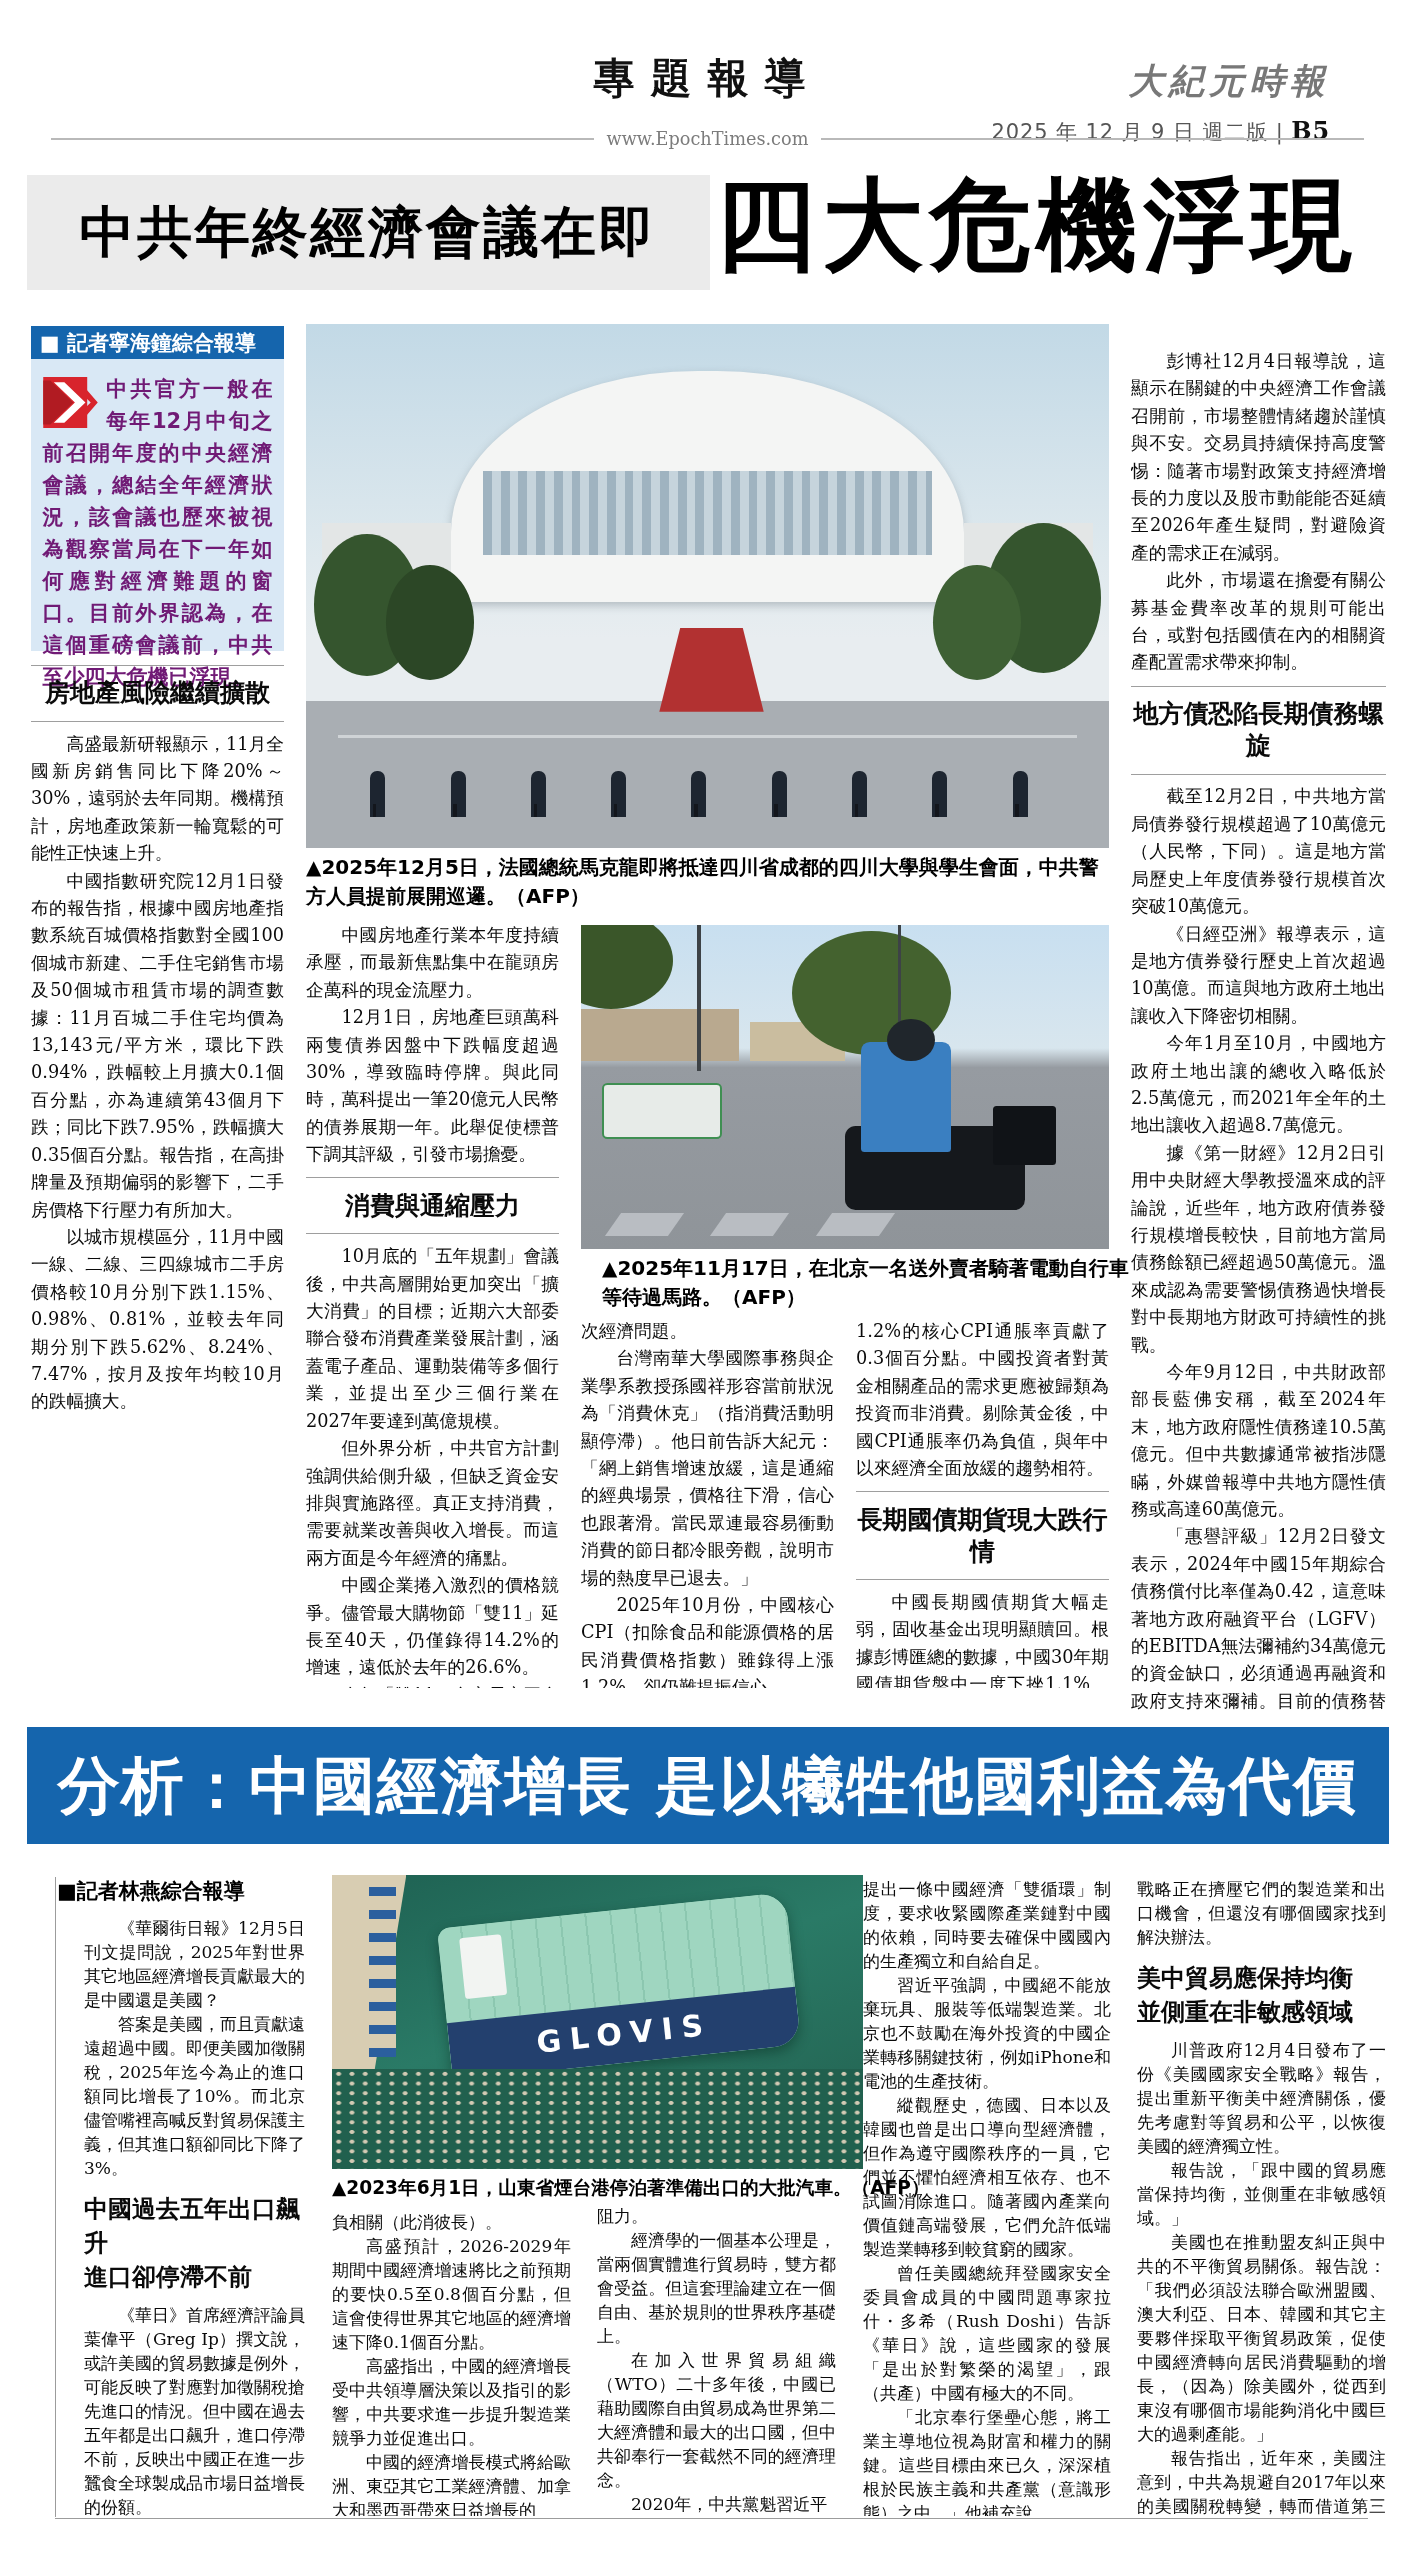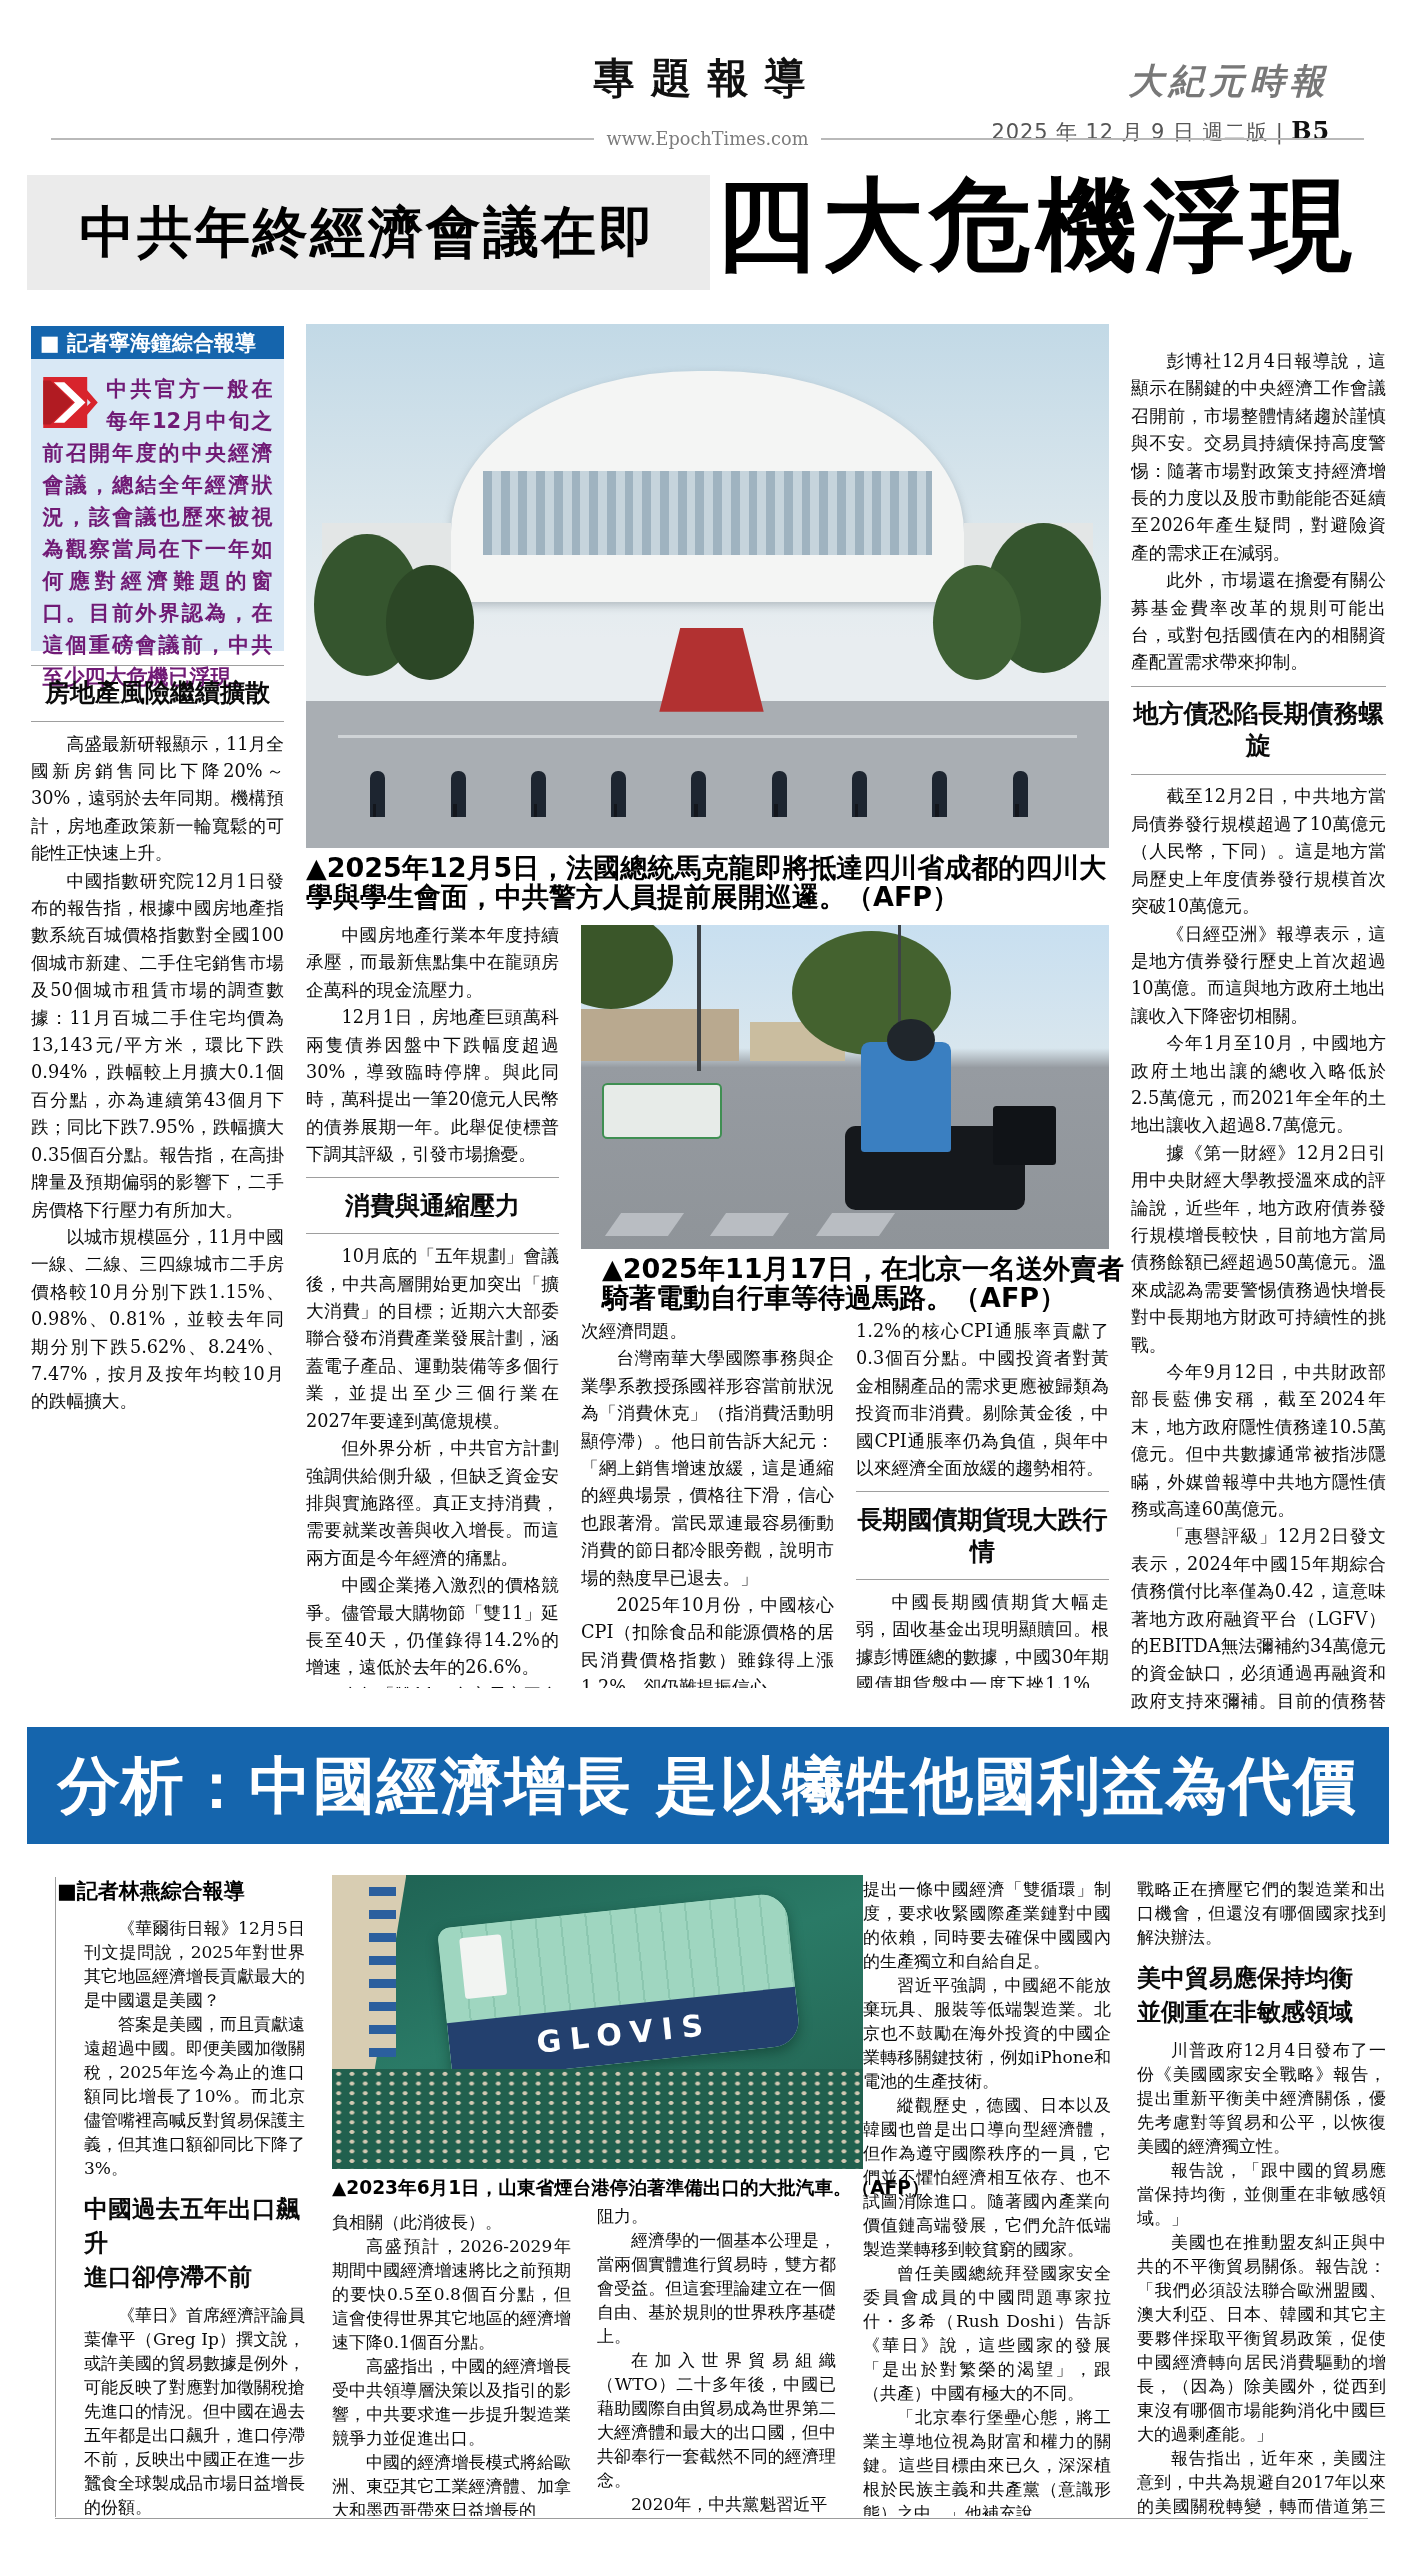--- a/index.html
+++ b/index.html
@@ -38,21 +38,21 @@
   .body-bot{font-size:17px;line-height:24px;}
   .para{text-indent:2em;text-align:justify;margin:0;}
   .para.cont{text-indent:0;}
   .rule-head{font-family:"DejaVu Sans","Liberation Sans",sans-serif;font-size:25px;font-weight:bold;
              text-align:center;text-indent:0;line-height:32px;padding:11.5px 0;margin:8.8px 0;
              border-top:0.9px solid #9e9e9e;border-bottom:0.9px solid #9e9e9e;}
   .flat-head{font-family:"DejaVu Sans","Liberation Sans",sans-serif;font-size:24px;font-weight:bold;
              text-indent:0;line-height:34px;margin:12.4px 0 8.8px 0;white-space:pre-line;text-align:left;}
 
   .caption{font-family:"DejaVu Sans","Liberation Sans",sans-serif;font-weight:bold;
-           font-size:27px;line-height:29px;color:#000;text-align:left;}
+           font-size:20px;line-height:29px;color:#000;text-align:left;}
 
   
   .photo{overflow:hidden;background:#ccc;}
   .ph1{background:linear-gradient(#c2d9e6 0%,#dfe9ee 45%,#e8edf0 60%);}
   .ph1-building{position:absolute;left:18%;top:9%;width:64%;height:44%;background:#f4f5f4;
                 border-radius:48% 48% 5.3px 5.3px/70% 70% 5.3px 5.3px;box-shadow:0 3.5px 8.8px rgba(90,100,110,.35);}
   .ph1-glass{position:absolute;left:22%;top:28%;width:56%;height:16%;
              background:repeating-linear-gradient(90deg,#9fb3c0 0 8.8px,#c6d4dc 8.8px 17.7px);}
   .ph1-wing{position:absolute;top:38%;width:16%;height:16%;background:#e3e6e6;}
   .ph1-tree{position:absolute;border-radius:50%;background:#35552e;}

